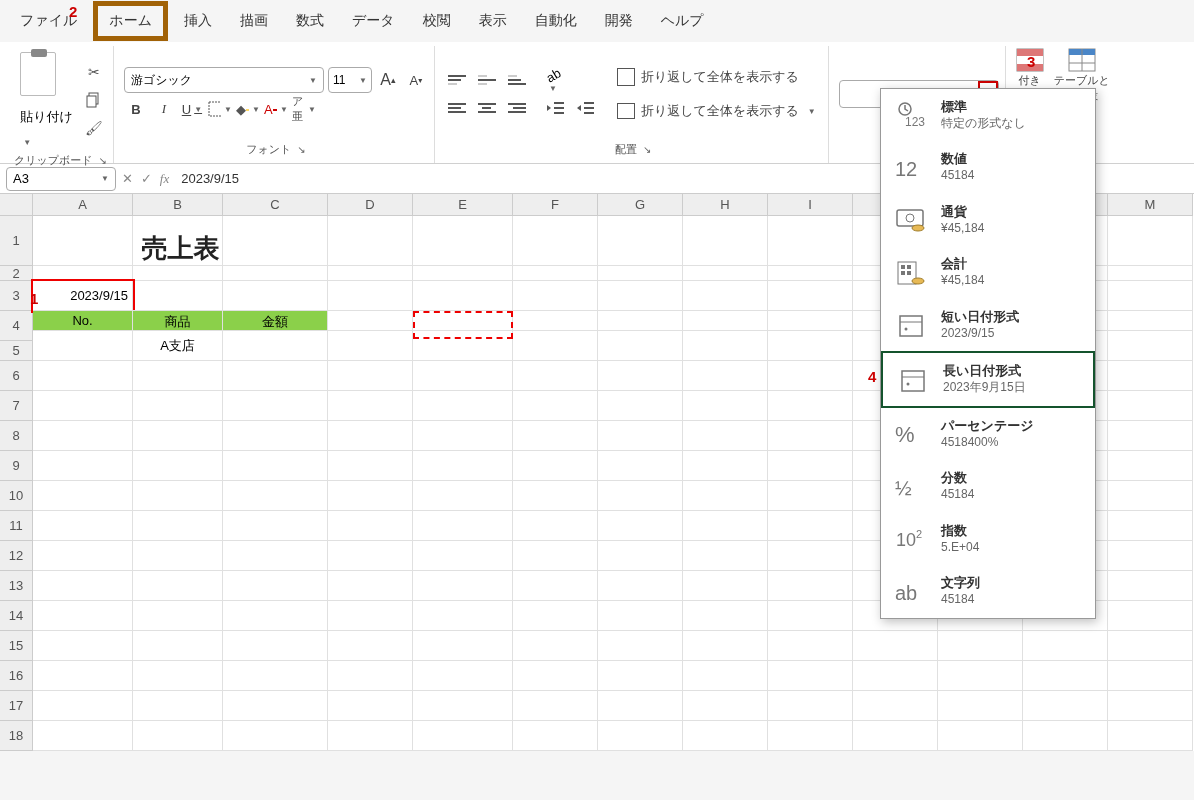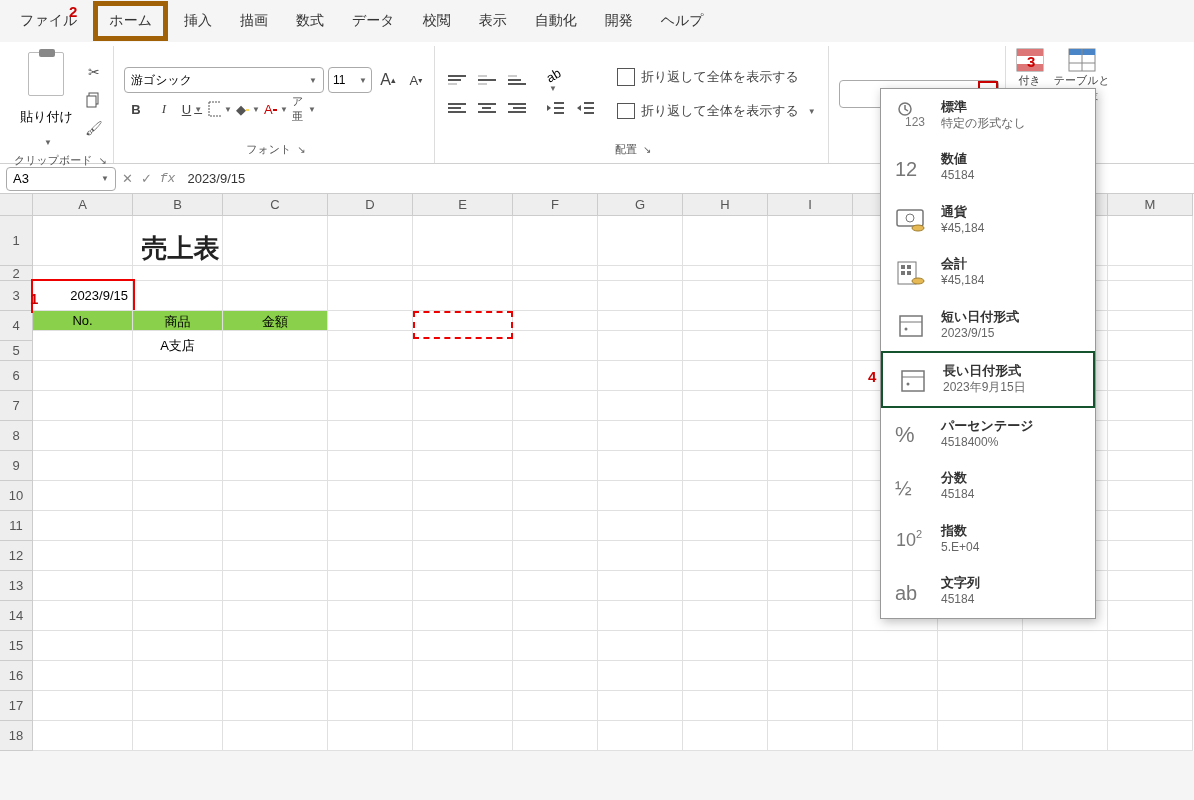--- a/index.html
+++ b/index.html
@@ -71,21 +71,21 @@
   font-size: 10px;
   color: #666;
   cursor: pointer;
 }
 
 
 .clipboard-body { flex-direction: row; gap: 6px; align-items: center; }
 .paste-btn {
   display: flex;
   flex-direction: column;
-  align-items: center;
+  align-items: flex-start;
   gap: 12px;
   padding: 4px;
   cursor: pointer;
 }
 .paste-icon-box {
   width: 36px; height: 44px;
   background: linear-gradient(#fff,#fff);
   border: 1px solid #bbb;
   border-radius: 2px;
   position: relative;
@@ -464,21 +464,21 @@
 </div>
 
 <div class="formula-bar">
   <div class="name-box">
     <span>A3</span>
     <span class="dd">▼</span>
   </div>
   <div class="fb-btns">
     <span>✕</span>
     <span>✓</span>
-    <span style="font-style:italic;font-family:Liberation Mono, monospace">fx</span>
+    <span style="font-style:italic;font-family:Liberation Serif, serif">fx</span>
   </div>
   <div class="formula-input">
     <span>2023/9/15</span>
   </div>
 </div>
 
 <div class="grid-wrap">
   <div class="col-headers">
     <div class="corner"></div>
     <div id="colh" style="display: flex;">

